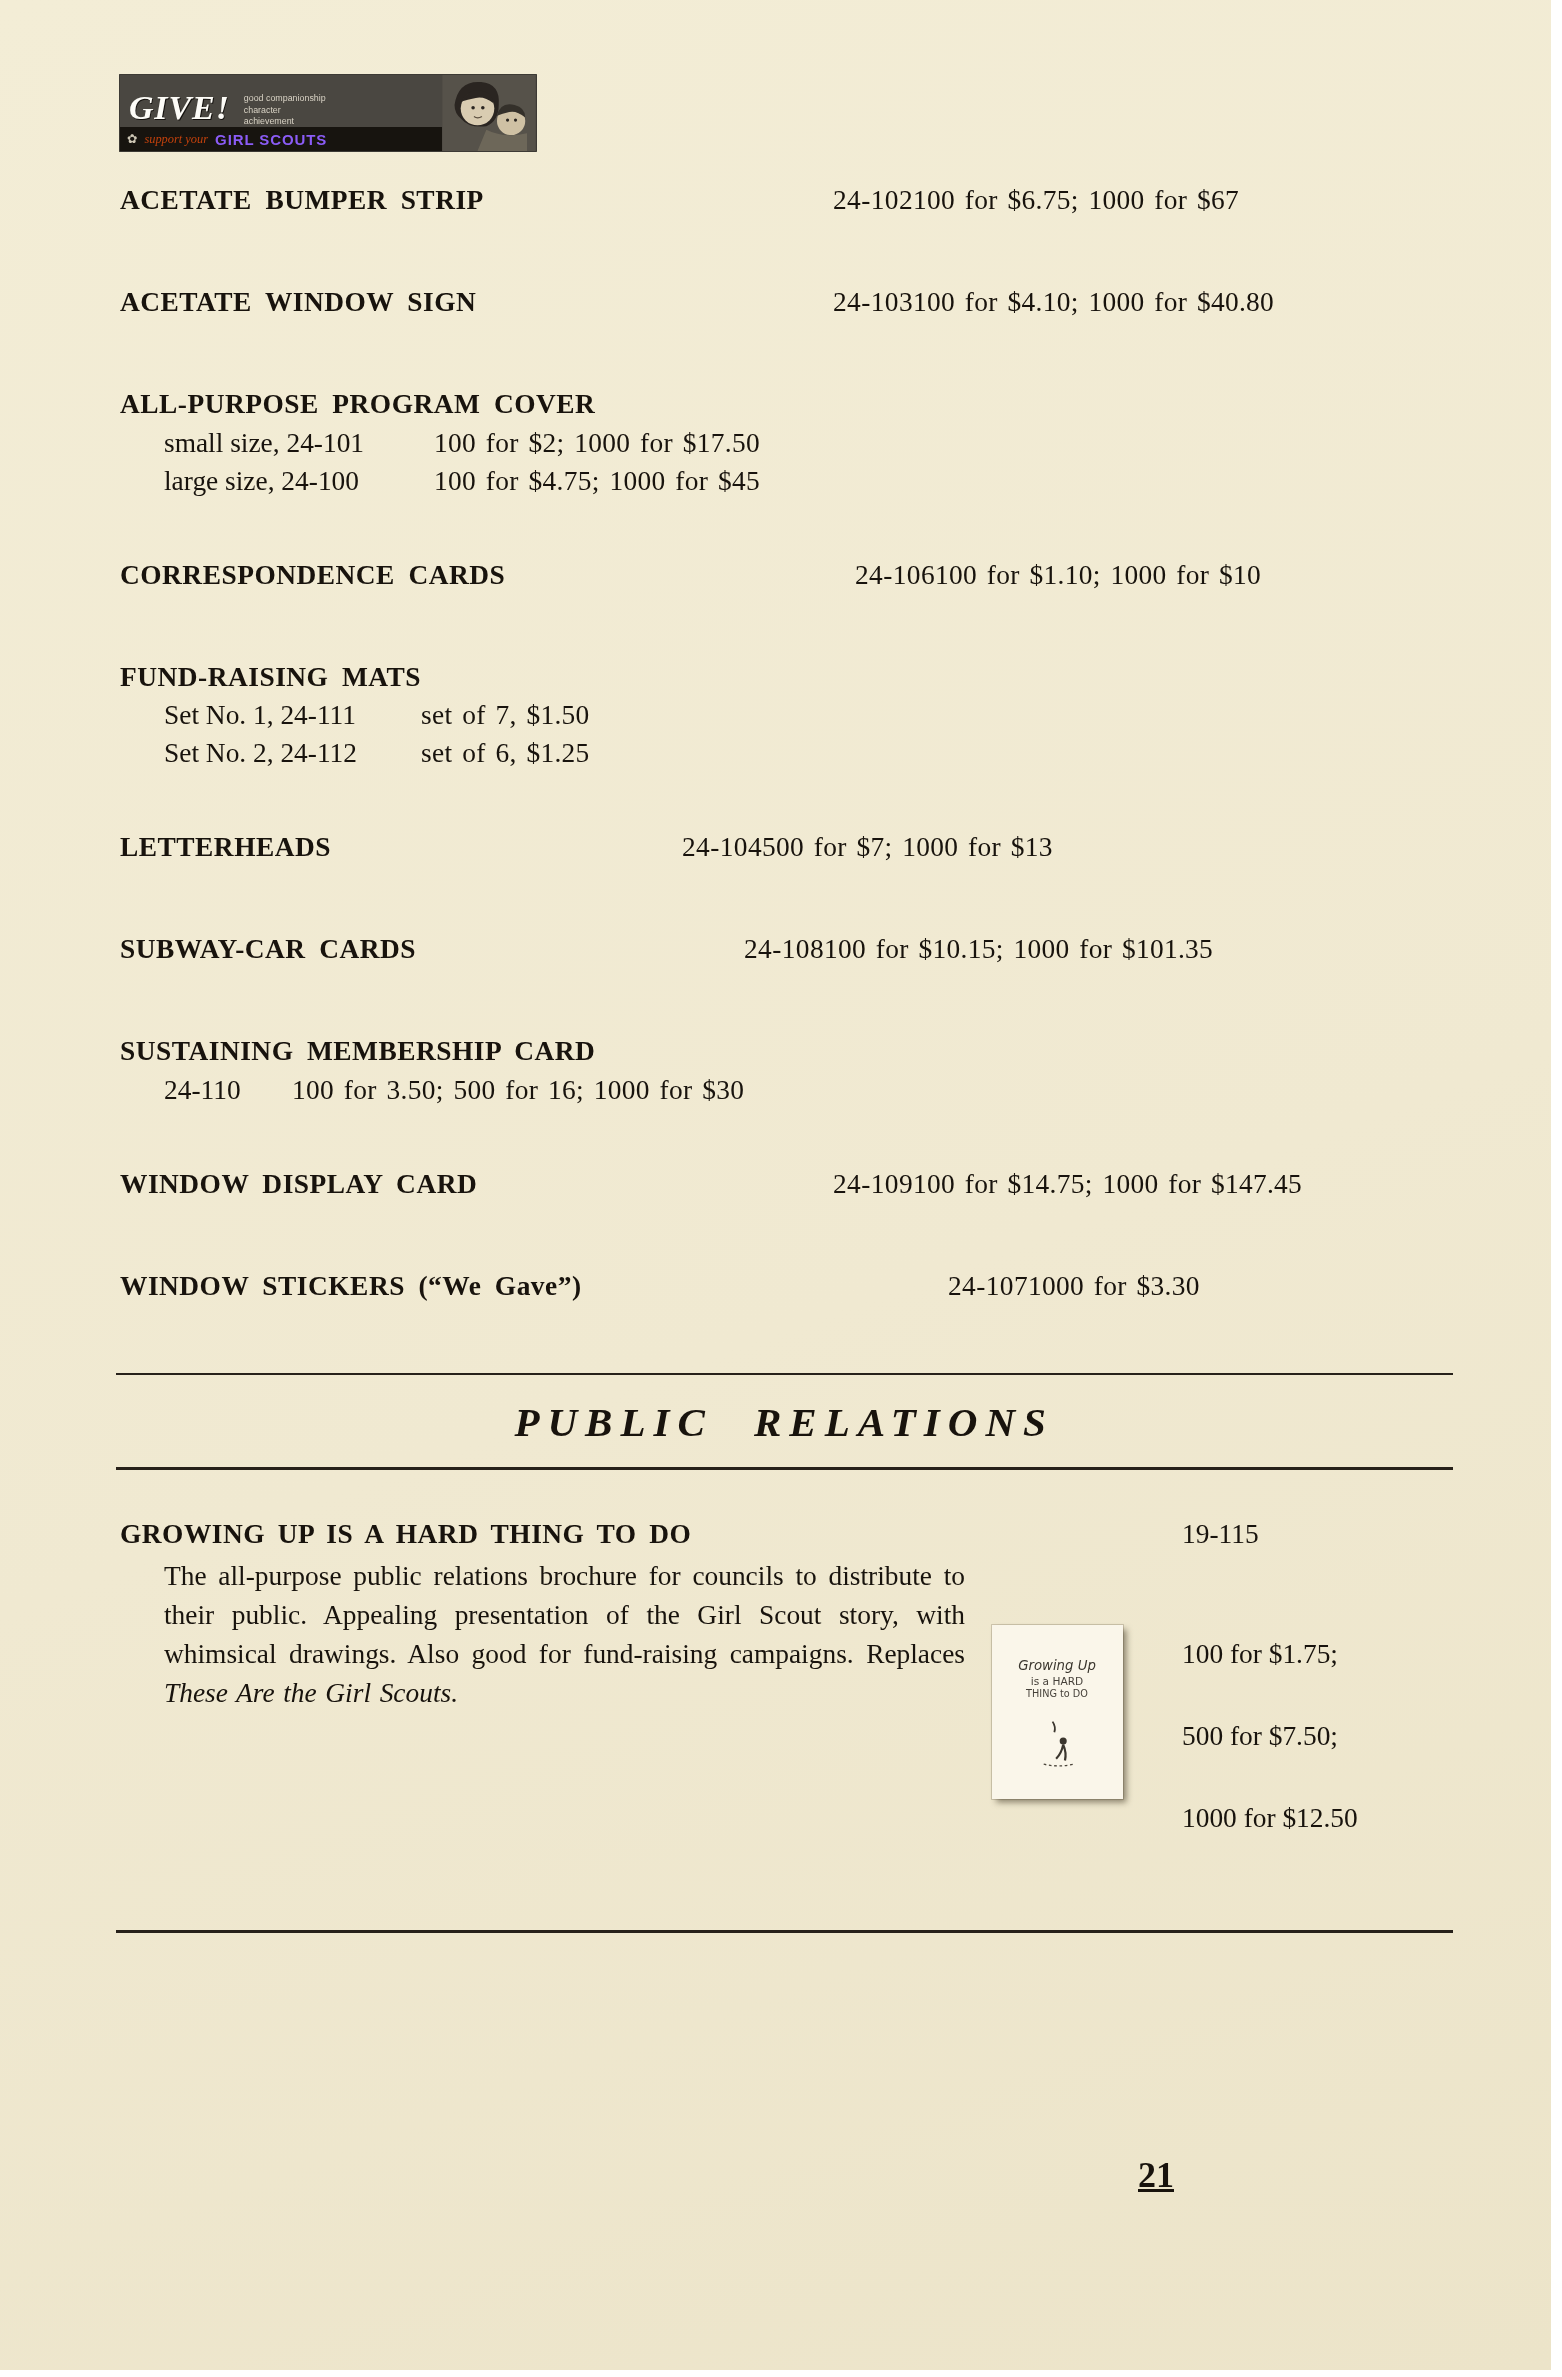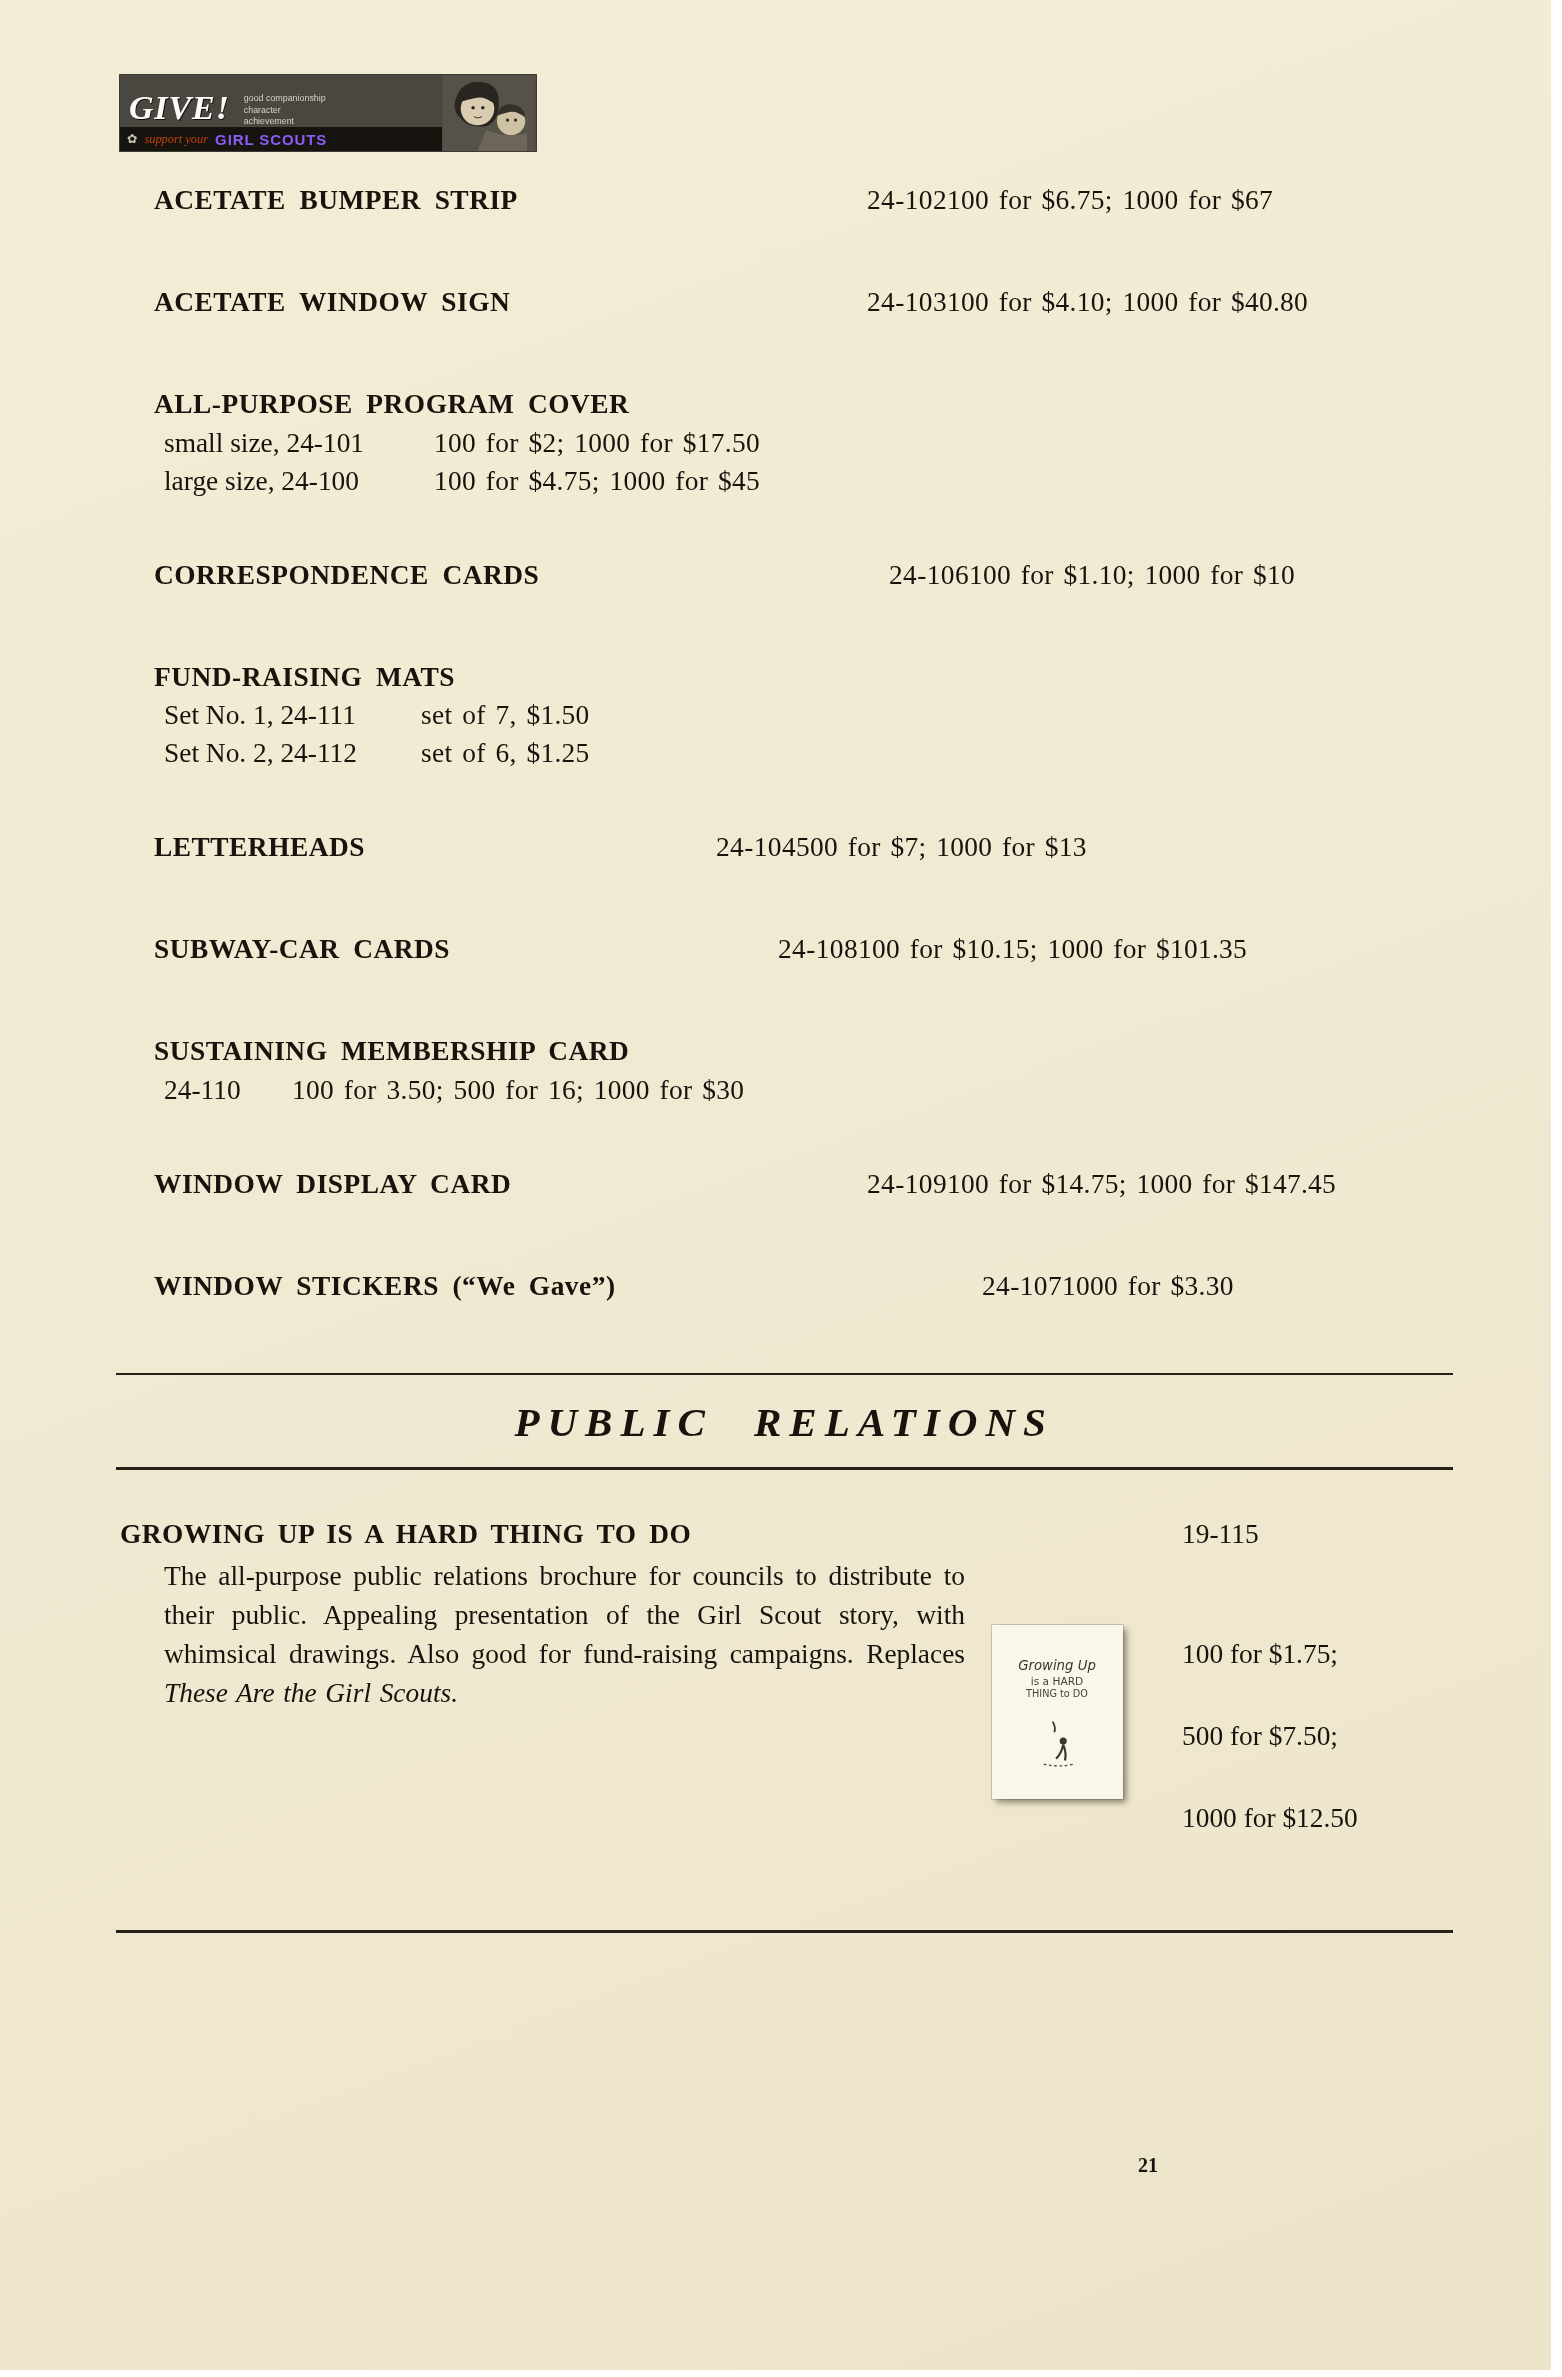--- a/index.html
+++ b/index.html
@@ -39,21 +39,21 @@
   }
   .flower { color:#cfc8b6; font-size:12.4px; line-height:12.4px; }
   .support { color:#c2410c; font-style:italic; font-size:12.4px; }
   .brand { color:#8b5cf6; font-weight:700; font-size:15px; letter-spacing:0.9px; font-family:"Liberation Sans",sans-serif; }
   .banner-faces { width:94px; flex:none; }
   .banner-faces svg { display:block; width:94px; height:76px; }
 
   
   .items { margin-top:34px; }
   .row { margin-bottom:71px; white-space:nowrap; font-size:27.4px; }
-  .iname { font-weight:700; display:inline-block; letter-spacing:0.5px; word-spacing:6.2px; vertical-align:top;margin-left:34px; }
+  .iname { font-weight:700; display:inline-block; letter-spacing:0.5px; word-spacing:6.2px; vertical-align:top; }
   .icode { display:inline-block; vertical-align:top; letter-spacing:0.4px;text-align:right; }
   .iprice { letter-spacing:0.3px; word-spacing:2.7px; }
   .group { margin-bottom:60px; font-size:27.4px; }
   .group .iname { display:block; margin-bottom:3.5px; }
   .subline { margin-left:44px; line-height:38px; white-space:nowrap; }
   .slabel { display:inline-block; vertical-align:top; }
 
   
   .rule { height:2.7px; background:#27211a; width:1337px; margin-left:-4.4px; }
   .rule-top { margin-top:8.9px; }
@@ -79,21 +79,21 @@
     display:flex; flex-direction:column; align-items:center; padding-top:33px; box-sizing:border-box;
   }
   .g-brochure .bline1 { font-style:italic; font-size:13.3px; color:#3a362e; font-family:"DejaVu Sans",sans-serif; }
   .g-brochure .bline2 { font-size:10.6px; color:#46413a; margin-top:1.8px; font-family:"DejaVu Sans",sans-serif; }
   .g-brochure .bline3 { font-size:9.7px; color:#46413a; margin-top:0.9px; font-family:"DejaVu Sans",sans-serif; }
   .g-brochure svg { margin-top:12.4px; }
   .g-prices { grid-column:3; padding-left:34px; margin-top:89px; display:flex; flex-direction:column; gap:51px; font-size:27.4px; white-space:nowrap; }
 
   
   .rule-bottom { margin-top:96px; }
-  .page-number { margin:221px 0 0 1018px; font-weight:700; font-size:20px; }
+  .page-number { margin:221px 0 0 1018px; font-weight:700; font-size:36px;text-decoration:underline; }
 </style>
 </head>
 <body>
 
 <div class="page">
   <div class="content">
 
     <div class="header-row">
       <div class="banner">
         <div class="banner-left">

